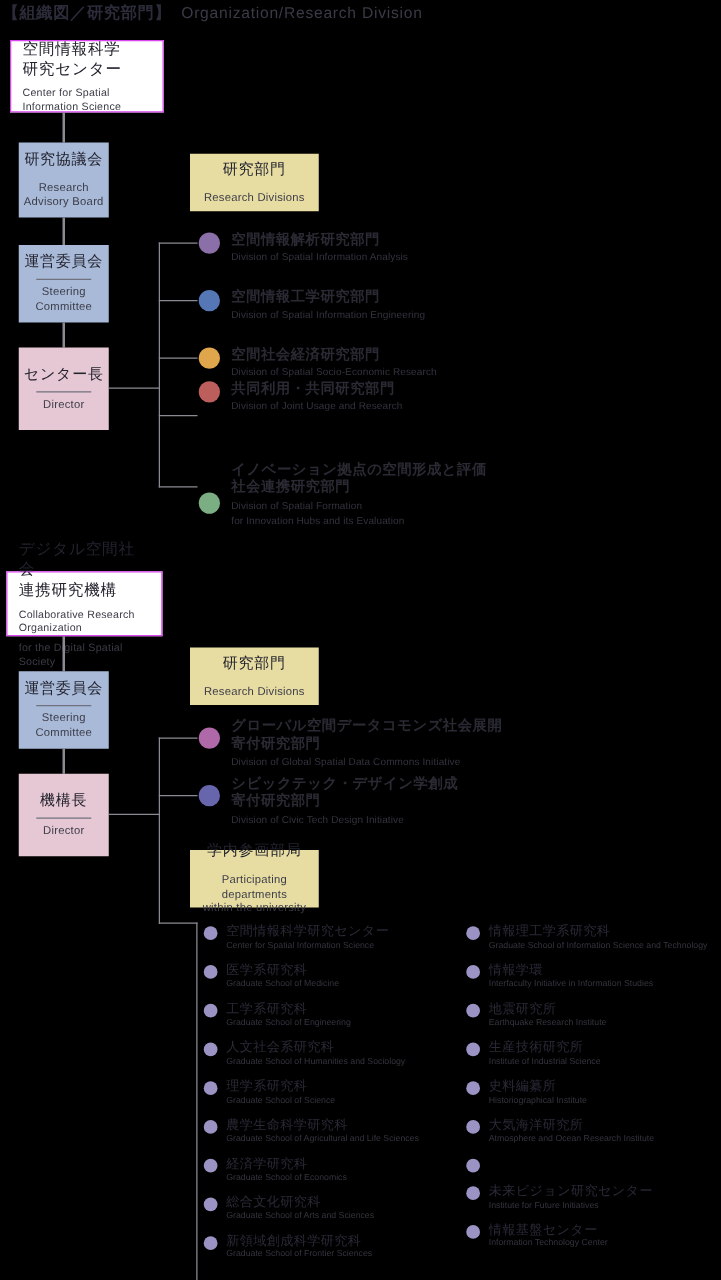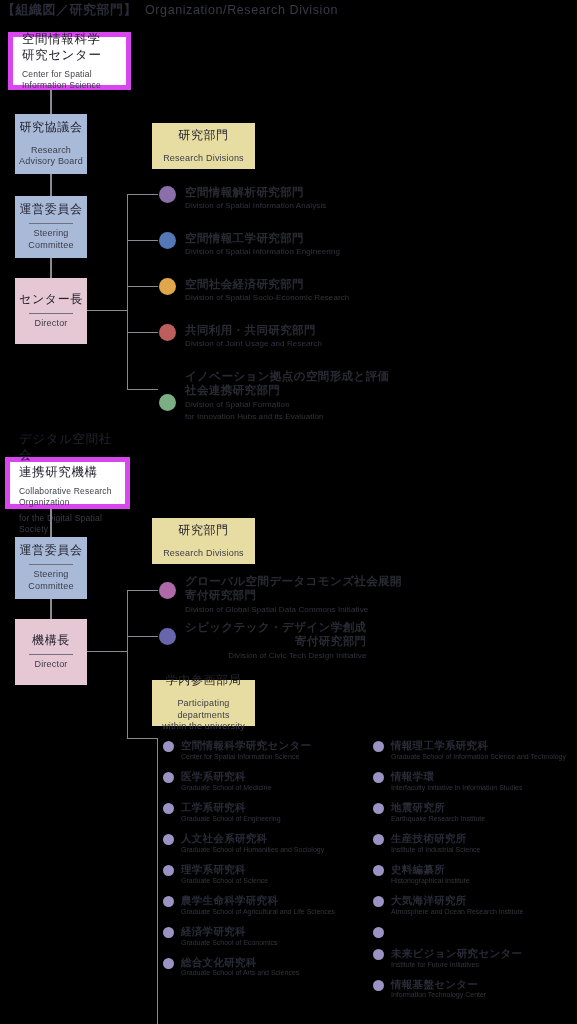--- a/index.html
+++ b/index.html
@@ -41,21 +41,21 @@
     font-size: 9px; color: #3c3c48; line-height: 1.3;
     letter-spacing: 0.2px;
   }
   .box.with-rule .jp { padding-bottom: 3px; }
   .box.with-rule .rule {
     width: 68%; height: 1px; background: #70707e;
     margin: 2px 0 4px 0;
   }
 
   .box-white {
-    background: #ffffff; border: 5px solid #d946ef;
+    background: #ffffff; border: 1px solid #d946ef;
     align-items: flex-start; justify-content: center;
     text-align: left; padding: 8px 9px;
   }
   .box-white .jp { font-size: 12.5px; line-height: 1.35; }
   .box-white .en { font-size: 8.5px; margin-top: 5px; line-height: 1.3; }
 
   .box-blue  { background: #a8bad8; }
   .box-pink  { background: #e6c8d4; }
   .box-khaki { background: #e7dca2; }
 
@@ -97,21 +97,21 @@
   
   .dept-col { position: absolute; }
   .dept-row { display: flex; align-items: flex-start; gap: 7px; margin-bottom: 9px; }
   .dept-bullet {
     flex: 0 0 auto; width: 11px; height: 11px; border-radius: 50%;
     background: #9b93c4; margin-top: 2px;
   }
   .dept-text { display: flex; flex-direction: column; }
   .dept-text .jp {
     font-size: 10.5px; color: #2a2a38; line-height: 1.2;
-    letter-spacing: 0.3px; font-weight: bold;
+    letter-spacing: 0.3px; font-weight: normal;
   }
   .dept-text .en {
     font-size: 7px; color: #34343f; line-height: 1.2; margin-top: 1px;
   }
 </style>
 </head>
 <body>
 
 <div id="root">
 
@@ -183,21 +183,21 @@
   </div>
 
   <div class="div-row" style="left:159px; top:277px;">
     <span class="bullet" style="background:#e0a64c;"></span>
     <span class="div-text">
       <span class="jp">空間社会経済研究部門</span>
       <span class="en">Division of Spatial Socio-Economic Research</span>
     </span>
   </div>
 
-  <div class="div-row" style="left:159px; top:323px;">
+  <div class="div-row" style="left:159px; top:304px;">
     <span class="bullet" style="background:#bc5f5c;"></span>
     <span class="div-text">
       <span class="jp">共同利用・共同研究部門</span>
       <span class="en">Division of Joint Usage and Research</span>
     </span>
   </div>
 
   <div class="div-row" style="left:159px; top:369px;align-items:center;">
     <span class="bullet" style="background:#7bae83; margin-top:13px;"></span>
     <span class="div-text">
@@ -248,21 +248,21 @@
 
   <div class="div-row" style="left:159px; top:574px;">
     <span class="bullet" style="background:#b069a8; margin-top:8px;"></span>
     <span class="div-text">
       <span class="jp">グローバル空間データコモンズ社会展開</span>
       <span class="jp">寄付研究部門</span>
       <span class="en">Division of Global Spatial Data Commons Initiative</span>
     </span>
   </div>
 
-  <div class="div-row" style="left:159px; top:620px;text-align:right;">
+  <div class="div-row" style="left:159px; top:620px;">
     <span class="bullet" style="background:#6765ac; margin-top:8px;"></span>
     <span class="div-text">
       <span class="jp">シビックテック・デザイン学創成</span>
       <span class="jp">寄付研究部門</span>
       <span class="en">Division of Civic Tech Design Initiative</span>
     </span>
   </div>
 
   <div class="box box-khaki with-rule" style="left:152px; top:680px; width:103px; height:46px;text-align:center;">
     <div class="jp">学内参画部局</div>
@@ -321,20 +321,27 @@
         <span class="en">Graduate School of Economics</span>
       </span>
     </div>
     <div class="dept-row">
       <span class="dept-bullet"></span>
       <span class="dept-text">
         <span class="jp">総合文化研究科</span>
         <span class="en">Graduate School of Arts and Sciences</span>
       </span>
     </div>
+    <div class="dept-row">
+      <span class="dept-bullet"></span>
+      <span class="dept-text">
+        <span class="jp">新領域創成科学研究科</span>
+        <span class="en">Graduate School of Frontier Sciences</span>
+      </span>
+    </div>
   </div>
 
   <div class="dept-col" style="left:373px; top:739px; width:204px;">
     <div class="dept-row">
       <span class="dept-bullet"></span>
       <span class="dept-text">
         <span class="jp">情報理工学系研究科</span>
         <span class="en">Graduate School of Information Science and Technology</span>
       </span>
     </div>

